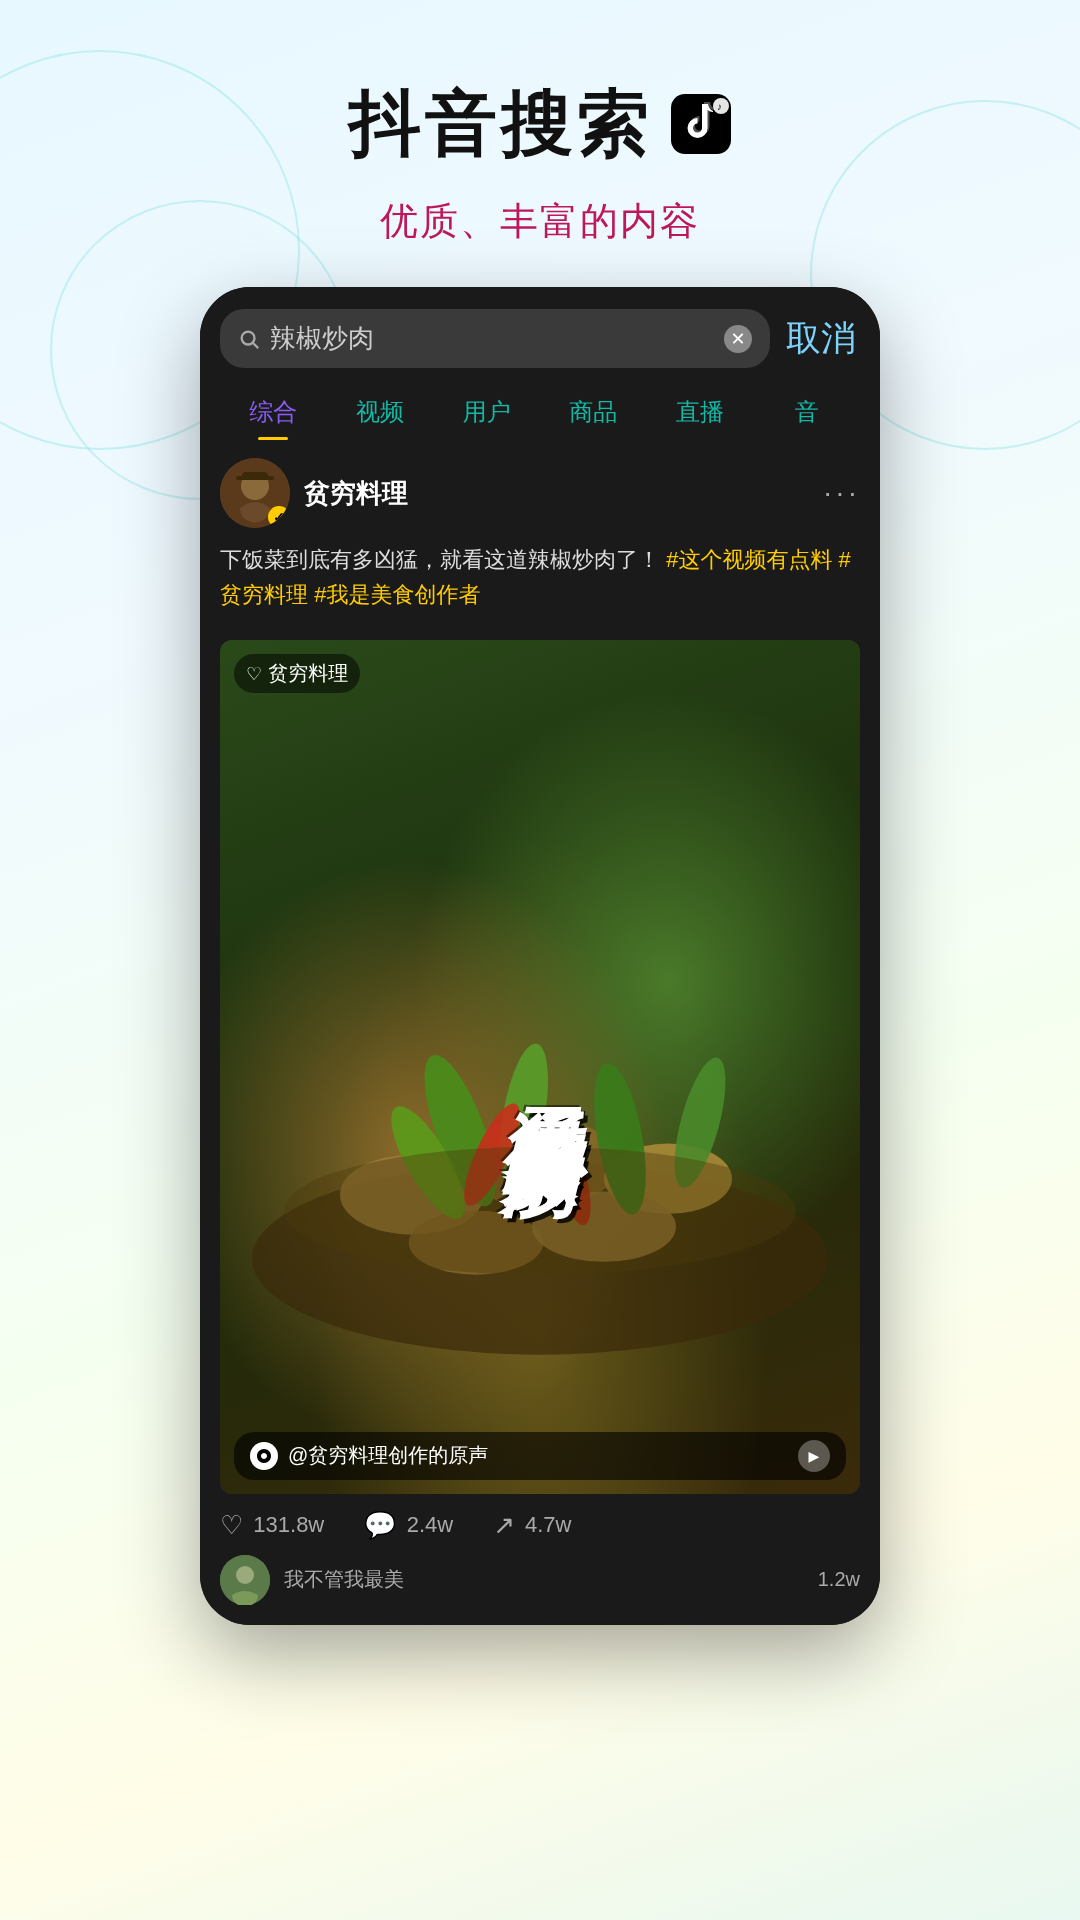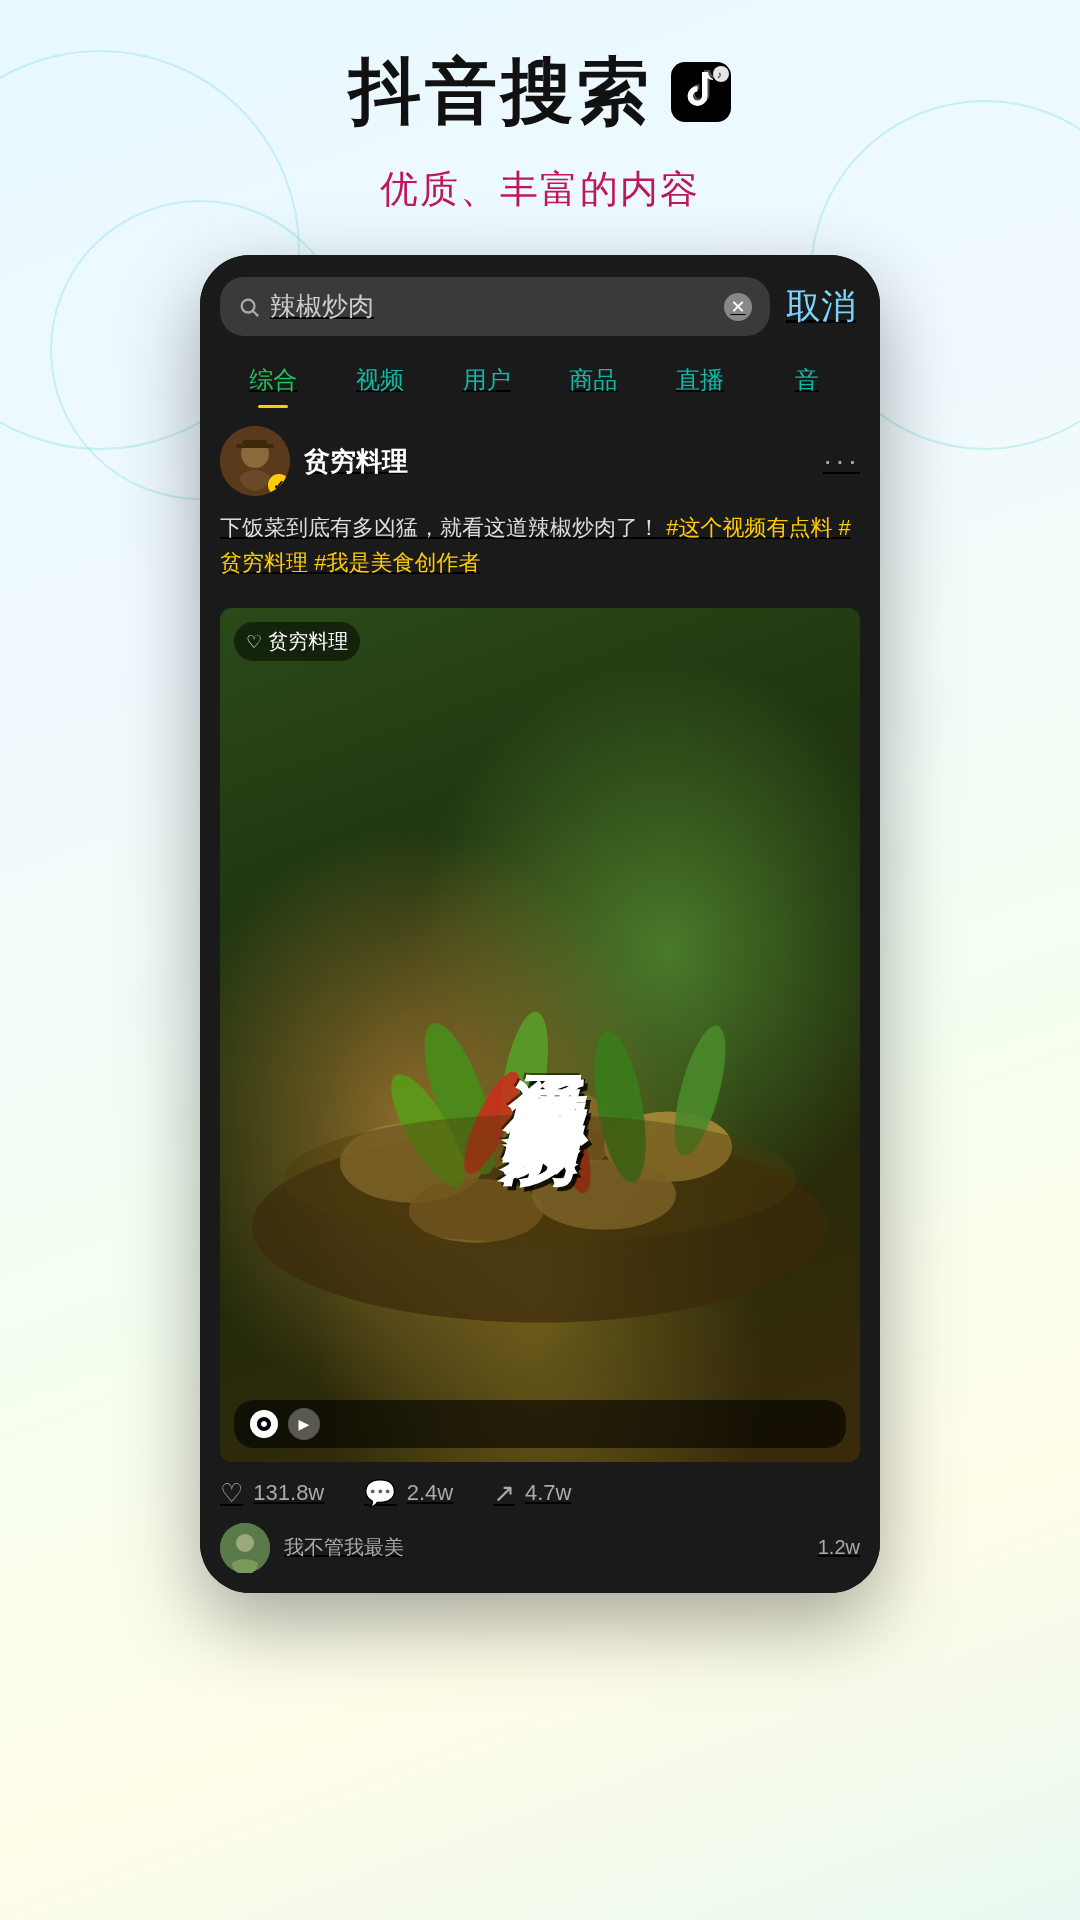--- a/index.html
+++ b/index.html
@@ -27,21 +27,21 @@
       top: 200px; left: 50px;
     }
     .bg-circle-3 {
       width: 350px; height: 350px;
       top: 100px; right: -80px;
     }
 
     
     .top-section {
       text-align: center;
-      padding-top: 44px;
+      padding-top: 76px;
       padding-bottom: 40px;
       position: relative;
       z-index: 2;
     }
 
     .app-title-row {
       display: flex;
       align-items: center;
       justify-content: center;
       gap: 10px;
@@ -67,21 +67,20 @@
       letter-spacing: 2px;
     }
 
     
     .phone-wrapper {
       display: flex;
       justify-content: center;
       align-items: flex-start;
       position: relative;
       z-index: 2;
-      text-decoration: underline;
     }
 
     .phone-frame {
       width: 680px;
       background: #1a1a1a;
       border-radius: 50px;
       overflow: hidden;
       box-shadow: 0 30px 80px rgba(0,0,0,0.35);
       position: relative;
     }
@@ -142,21 +141,21 @@
     .tab-item {
       flex: 1;
       text-align: center;
       padding: 10px 0;
       color: #14b8a6;
       font-size: 24px;
       position: relative;
     }
 
     .tab-item.active {
-      color: #22c55e;
+      color: #8b5cf6;
     }
 
     .tab-item.active::after {
       content: '';
       position: absolute;
       bottom: -2px;
       left: 50%;
       transform: translateX(-50%);
       width: 30px;
       height: 3px;
@@ -499,20 +498,21 @@
             <span class="heart-icon-small">♡</span>
             <span>贫穷料理</span>
           </div>
 
           <div class="audio-bar">
             <div class="audio-logo">
               <svg width="18" height="18" viewBox="0 0 18 18">
                 <path d="M9 2C5.13 2 2 5.13 2 9s3.13 7 7 7 7-3.13 7-7-3.13-7-7-7zm0 10c-1.66 0-3-1.34-3-3s1.34-3 3-3 3 1.34 3 3-1.34 3-3 3z" fill="#000"></path>
               </svg>
             </div>
+            <span class="audio-text">@贫穷料理创作的原声</span>
             <div class="play-btn">▶</div>
           </div>
         </div>
       </div>
 
       <div class="stats-row">
         <div class="stat-item">
           <span class="stat-icon">♡</span>
           <span>131.8w</span>
         </div>

